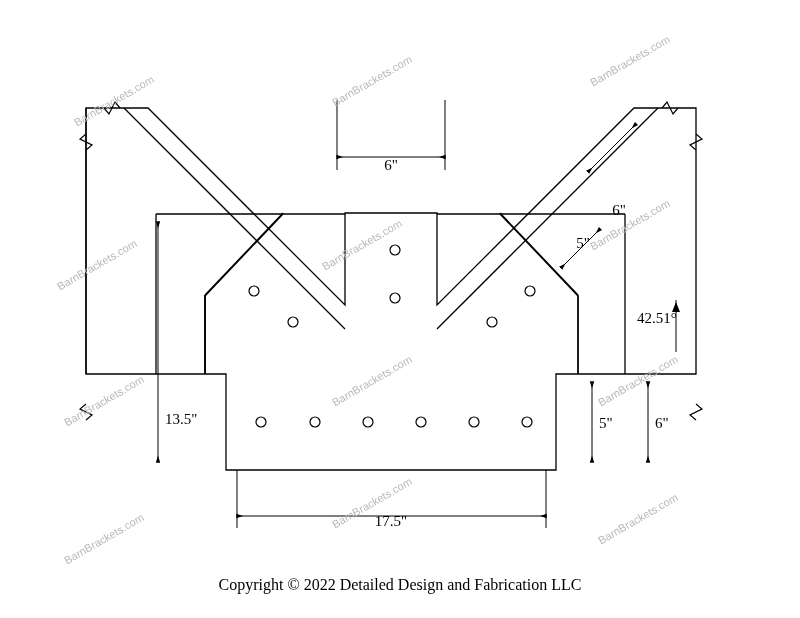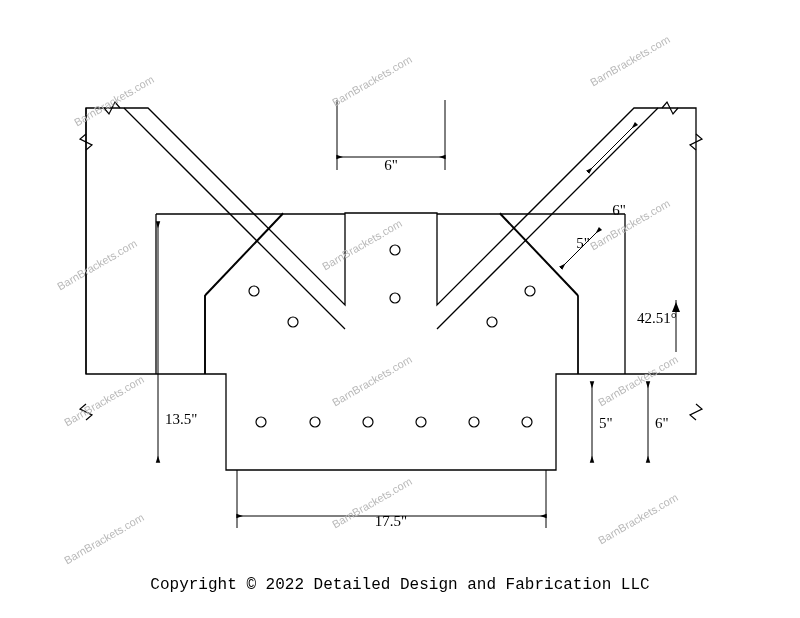--- a/index.html
+++ b/index.html
@@ -34,21 +34,21 @@
     white-space: nowrap;
     transform-origin: left top;
     user-select: none;
   }
   .copyright {
     position: absolute;
     left: 0;
     top: 576px;
     width: 800px;
     text-align: center;
-    font-family: Liberation Mono, monospace;
+    font-family: Liberation Serif, serif;
     font-size: 16px;
     color: #000000;
   }
   .dimtext {
     font-family: "Liberation Serif", serif;
     font-size: 15px;
     fill: #000000;
   }
 </style>
 </head>

